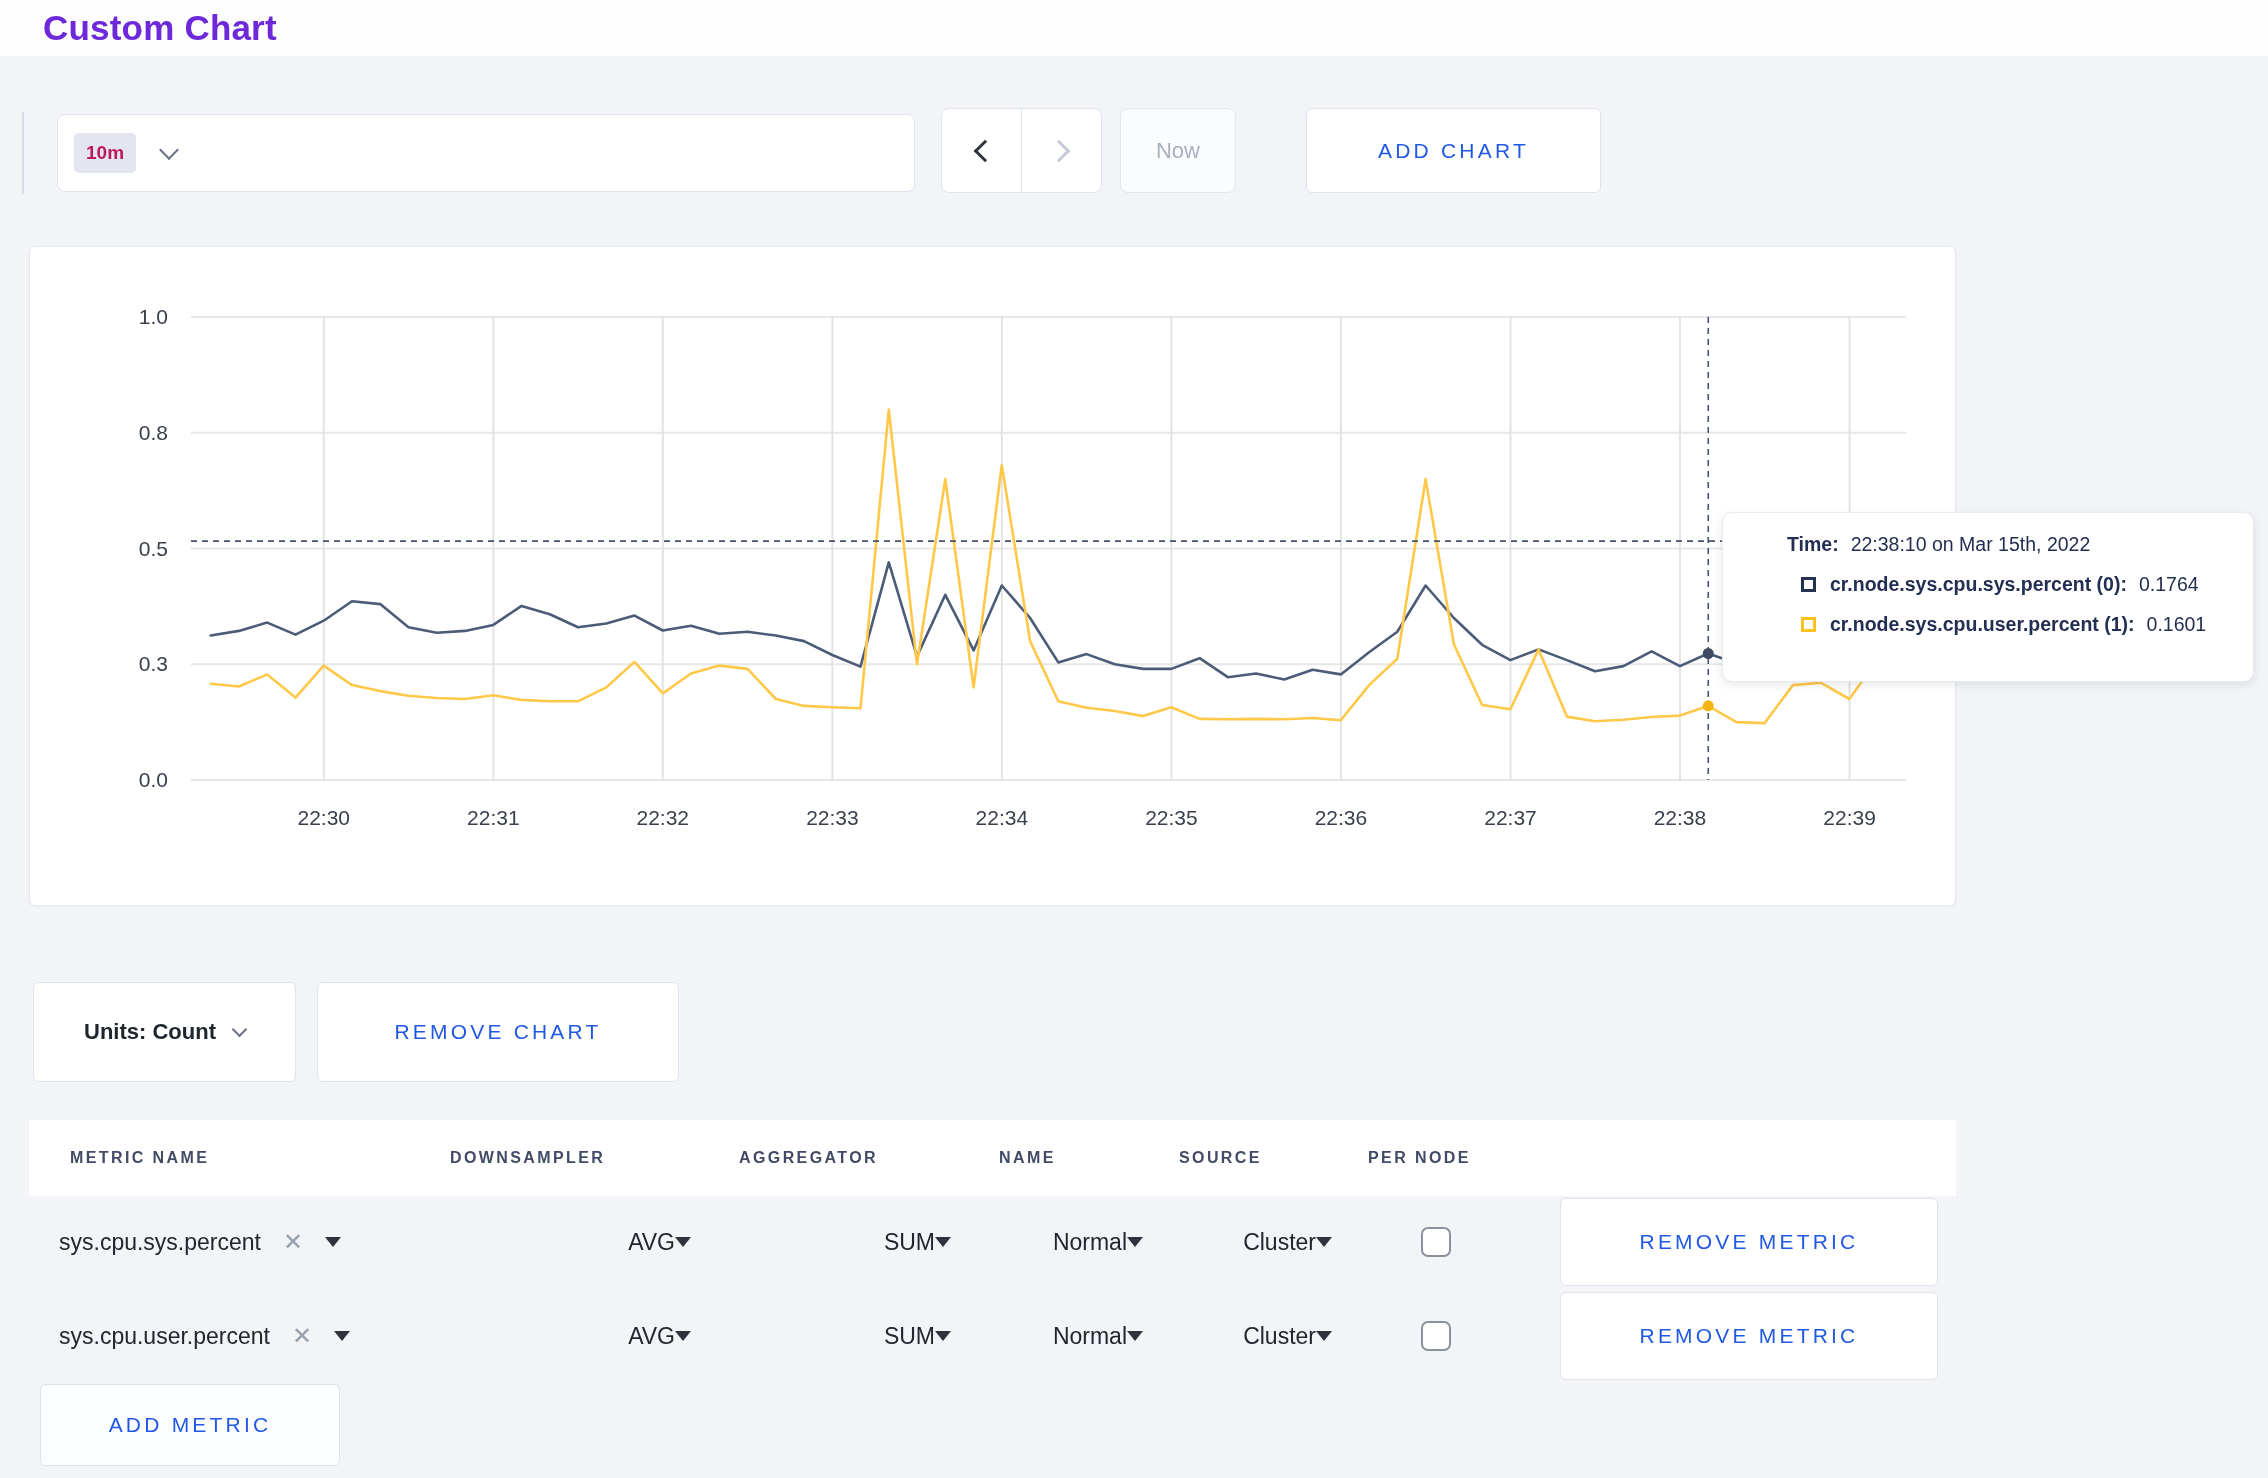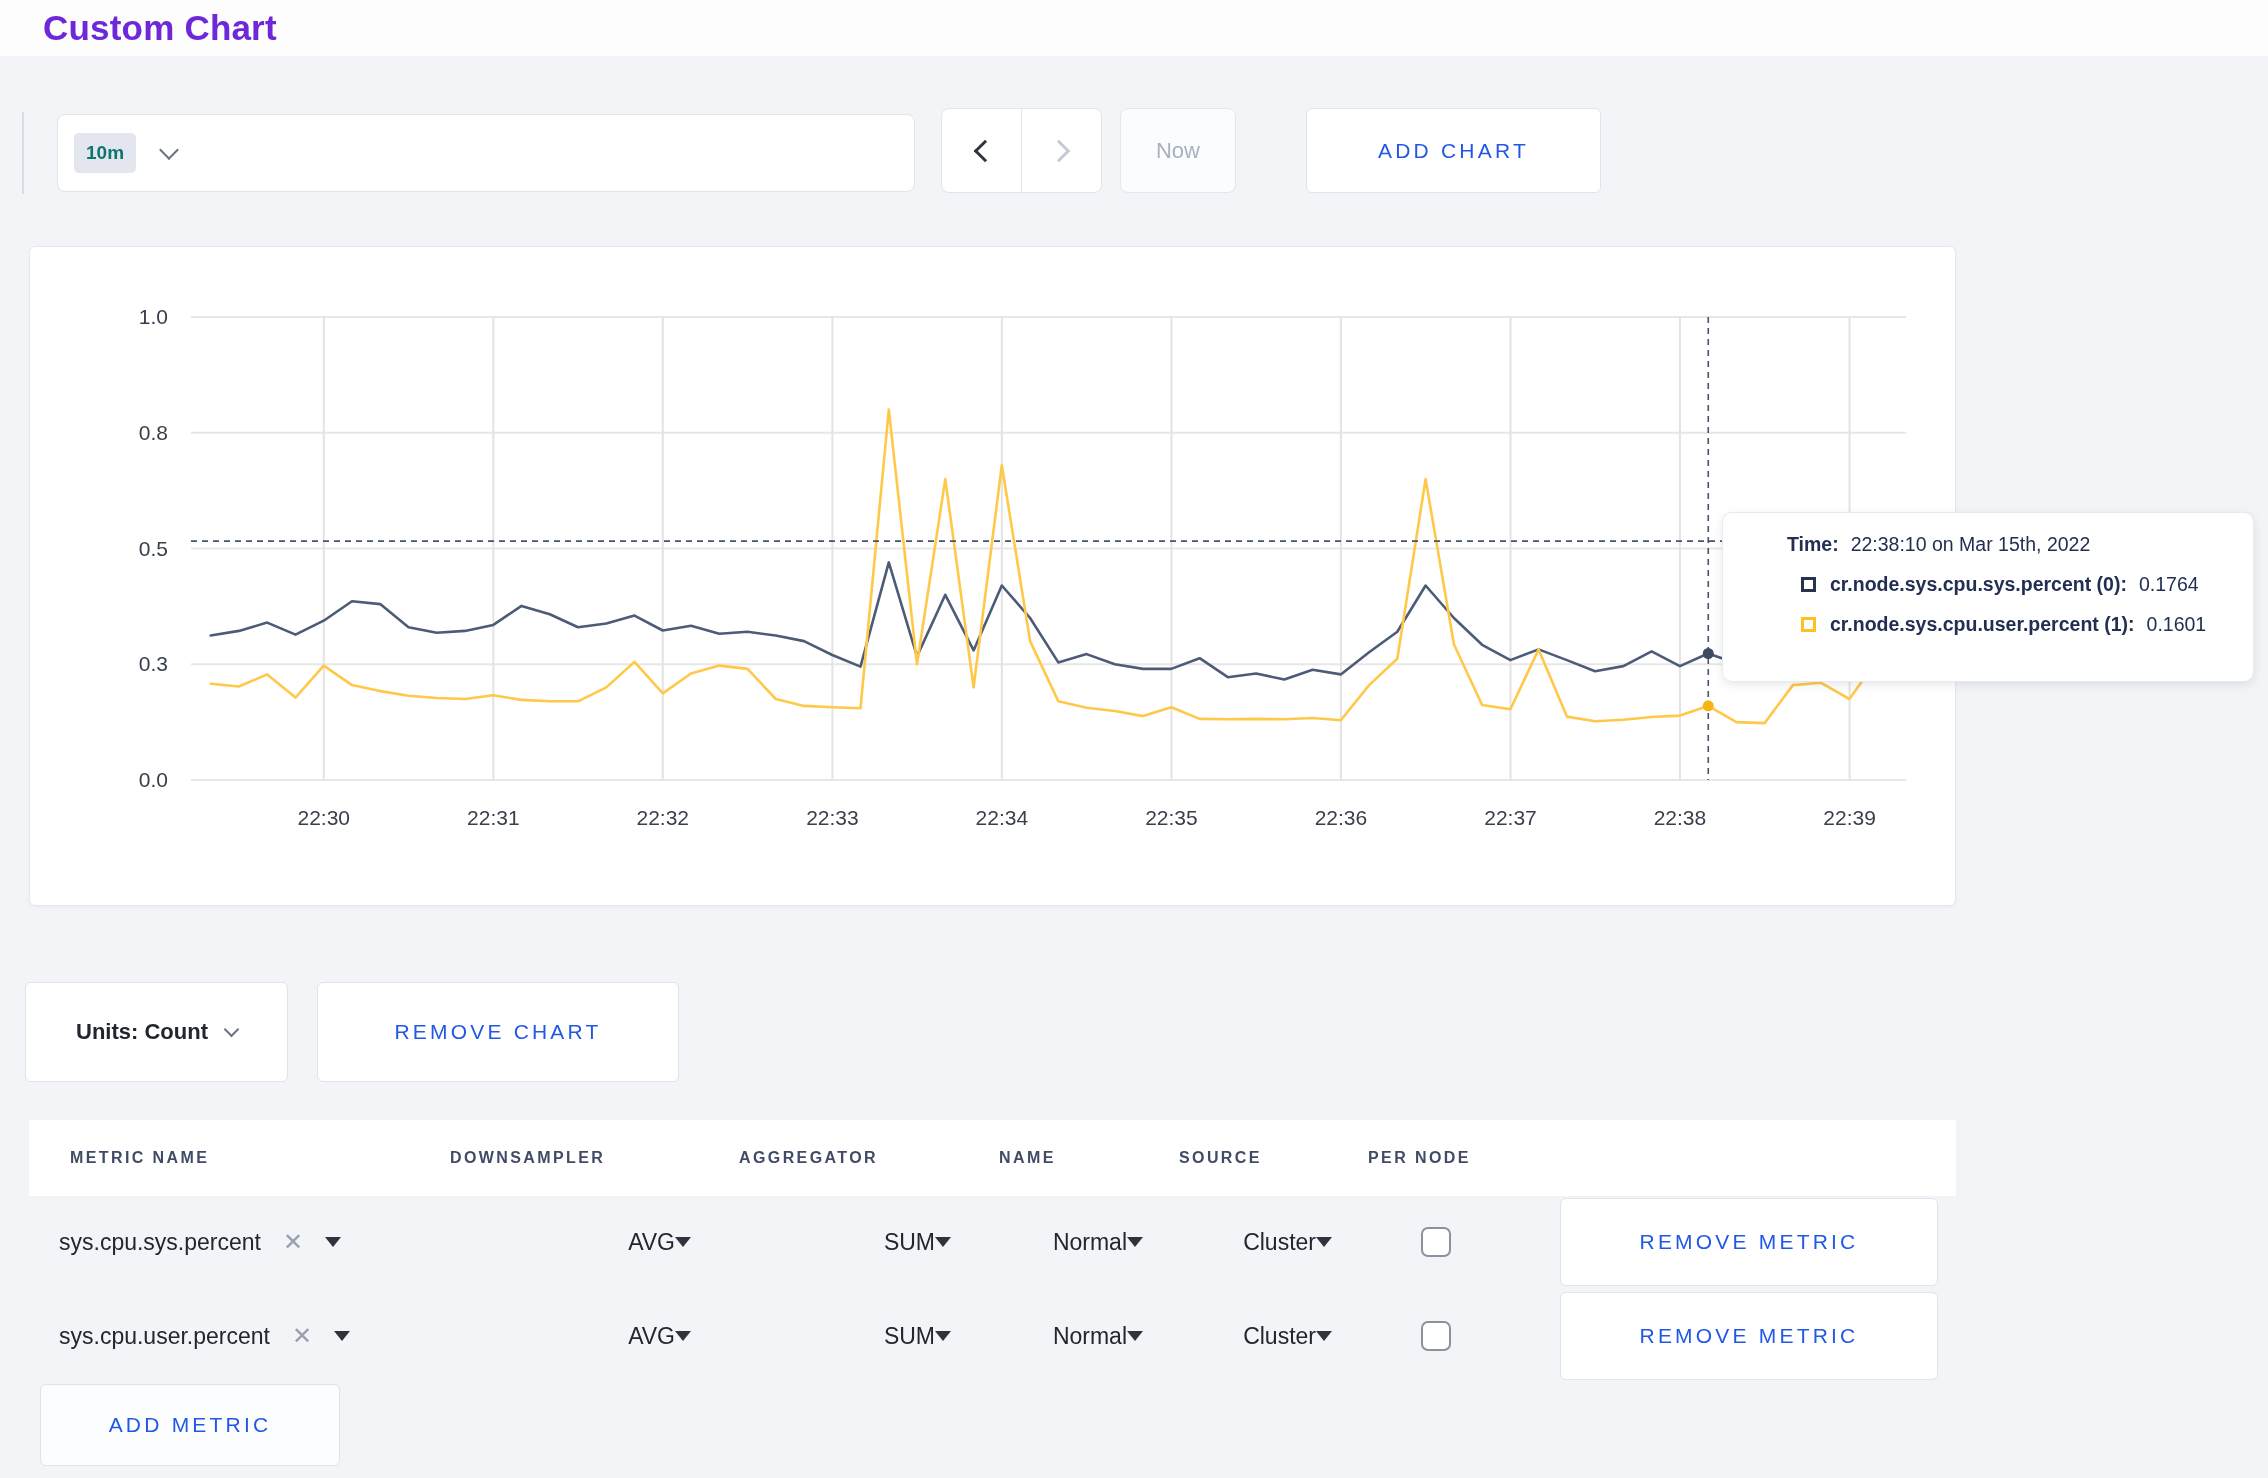--- a/index.html
+++ b/index.html
@@ -18,21 +18,21 @@
   .page-title { left:43px; top:8px; font-size:35px; font-weight:600; color:#6d28d9; letter-spacing:.2px; }
 
   .vdivider { left:22px; top:112px; width:2px; height:82px; background:#d8dce4; }
 
   .time-select {
     left:57px; top:114px; width:858px; height:78px;
     background:#fff; border:1.5px solid #e0e4ec; border-radius:8px;
     display:flex; align-items:center; padding:0 28px 0 16px; cursor:pointer;
   }
   .time-badge {
-    background:#e3e6ef; color:#0f766e; font-weight:700; font-size:19px;
+    background:#e3e6ef; color:#be185d; font-weight:700; font-size:19px;
     border-radius:5px; padding:9px 12px; margin-right:26px;
   }
   .time-label { font-size:23px; color:#1b2433; flex:1; }
   .chev {
     width:14px; height:14px; border-left:2.5px solid #6a7383; border-bottom:2.5px solid #6a7383;
     transform:rotate(-45deg); margin-top:-6px;
   }
 
   .range-arrows {
     left:941px; top:108px; width:161px; height:85px;
@@ -84,21 +84,21 @@
   }
   .tt-time { margin-left:34px; white-space:nowrap; }
   .tt-time .lbl { font-weight:700; margin-right:12px; }
   .tt-row { display:flex; align-items:center; margin-top:17px; white-space:nowrap;margin-left:48px; }
   .tt-swatch { width:15px; height:15px; border:3.5px solid; margin-right:14px; flex:none; background:#fff; }
   .tt-row .lbl { font-weight:700; }
   .tt-row .val { margin-left:12px; }
 
   
   .units-btn {
-    left:25px; top:982px; width:263px; height:100px;
+    left:33px; top:982px; width:263px; height:100px;
     background:#fff; border:1.5px solid #dfe3ea; border-radius:6px;
     display:flex; align-items:center; justify-content:center; gap:18px; cursor:pointer;
   }
   .units-btn .txt { font-size:22px; font-weight:700; color:#20262f; }
   .units-btn .chev { width:11px; height:11px; border-width:2px; }
   .remove-chart { left:317px; top:982px; width:362px; height:100px; }
 
   
   .tbl-header { left:29px; top:1120px; width:1927px; height:76px; background:#fff; }
   .th {

